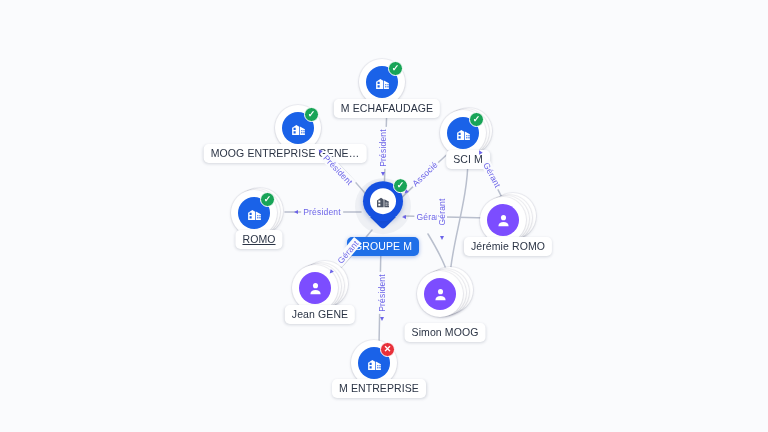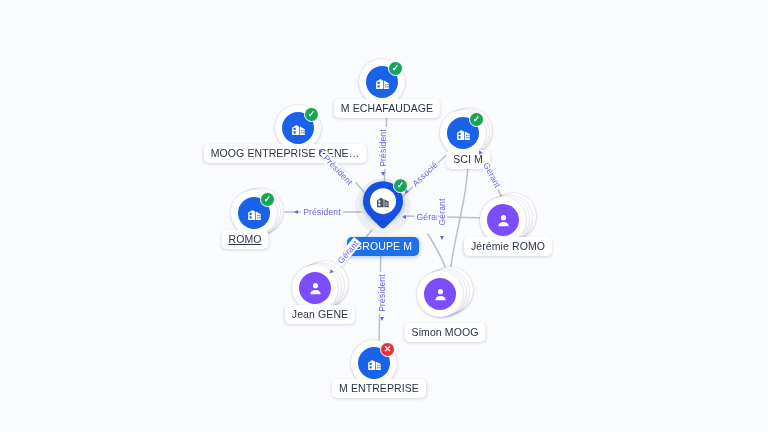--- a/index.html
+++ b/index.html
@@ -242,21 +242,21 @@
       <path d="M3 21V11l6-4 4 2.6V21H3zm2-2h3v-3H5v3zm0-5h3v-3H5v3z"></path>
       <path d="M14 21V9l7 4v8h-7zm2-2h1.4v-2H16v2zm3-0h1.4v-2H19v2zm-3-3h1.4v-2H16v2zm3 0h1.4v-2H19v2z"></path>
     </svg>
             </div>
             <div class="badge ok badge-card">
               <span>✓</span>
             </div>
           </div>
         </div>
       </div>
-      <div class="nlabel" style="left: 245px; top: 230px; text-decoration: underline;">ROMO</div>
+      <div class="nlabel" style="left: 259px; top: 230px; text-decoration: underline;">ROMO</div>
       <div class="node" style="left: 508px; top: 220px;">
         <div class="node-stack" style="width:56px;height:46px;">
           <div class="card s3"></div>
           <div class="card s2"></div>
           <div class="card s1"></div>
           <div class="card s0">
             <div class="disc person">
               <svg width="17" height="17" viewBox="0 0 24 24" fill="#ffffff">
       <circle cx="12" cy="8" r="3.6"></circle>
       <path d="M4.8 20c0-3.7 3.2-5.8 7.2-5.8s7.2 2.1 7.2 5.8H4.8z"></path>

